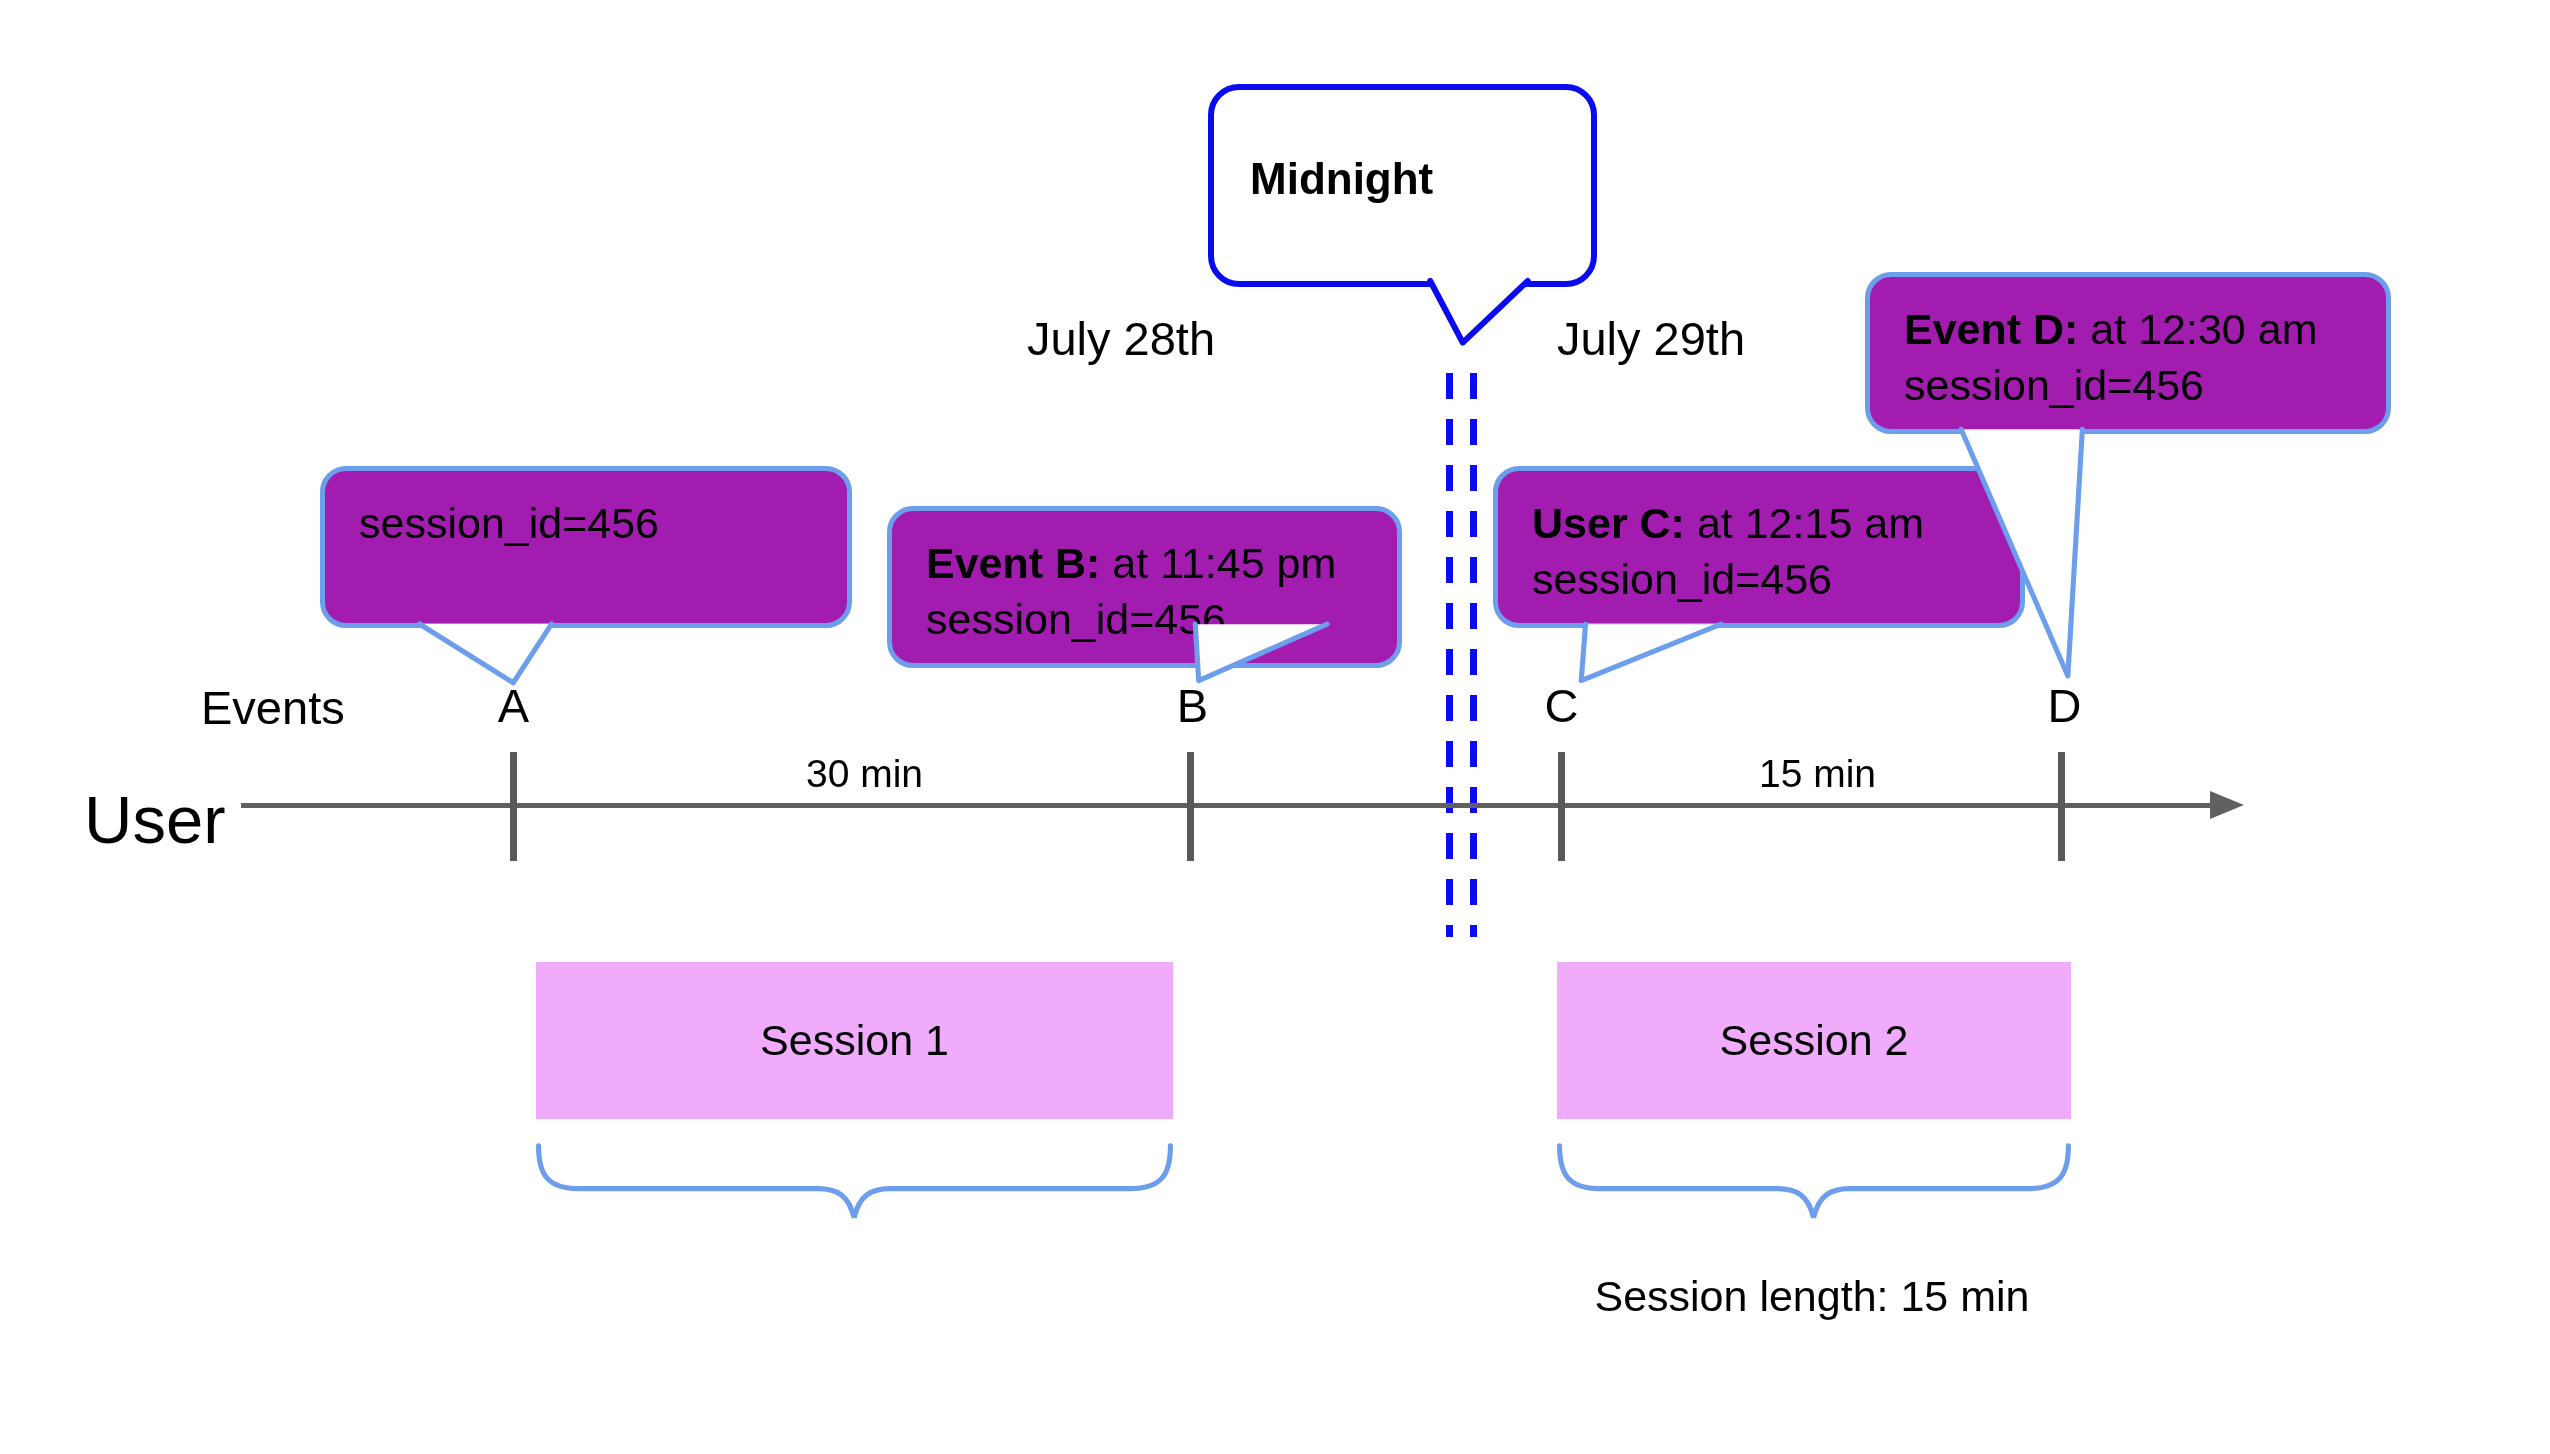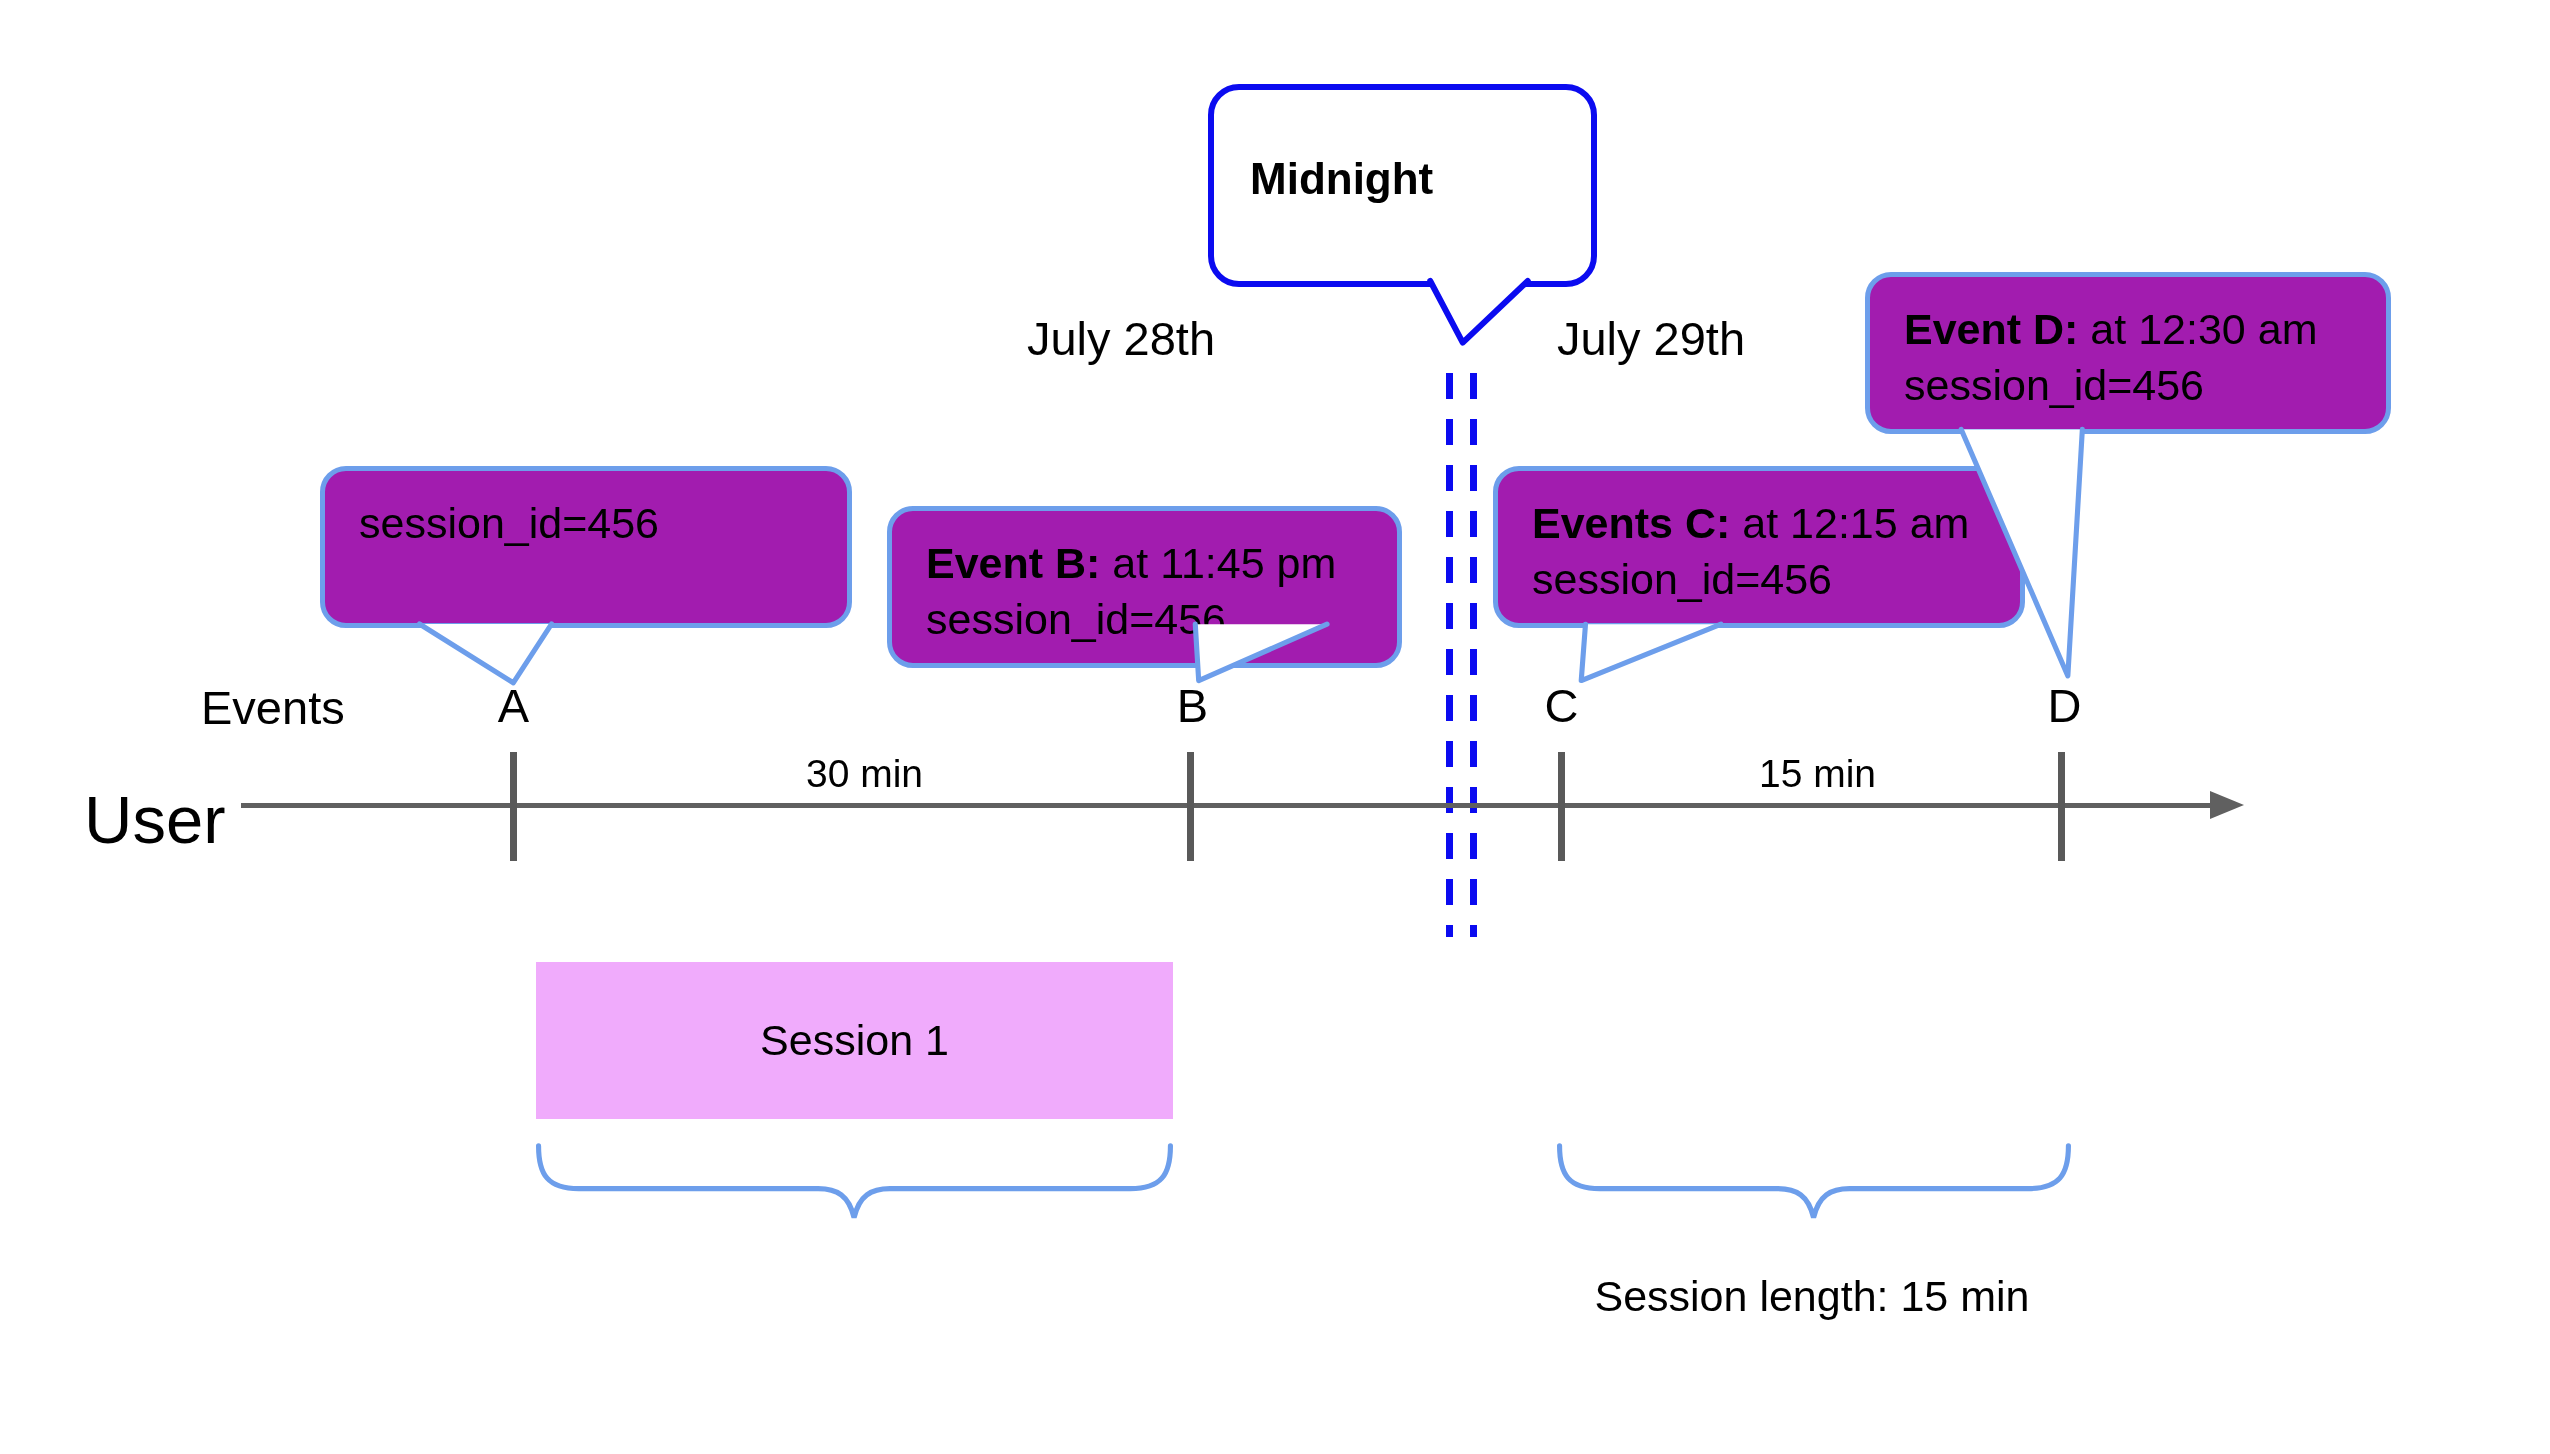--- a/index.html
+++ b/index.html
@@ -69,21 +69,21 @@
 
   <div class="bubble" style="left:887px;top:466px;width:515px;height:162px;margin-top:40px;">
     <div><b>Event B:</b><span> at 11:45 pm</span></div>
     <div>session_id=456</div>
   </div>
   <svg class="tail" style="left:1185px;top:618px;" width="154" height="73" viewBox="0 0 180 85">
     <path d="M 12 7 L 16 73 L 166 7" fill="#ffffff" stroke="#6d9eeb" stroke-width="6" stroke-linejoin="round" stroke-linecap="round"></path>
   </svg>
 
   <div class="bubble" style="left:1493px;top:466px;width:532px;height:162px;">
-    <div><b>Events C:</b><span> at 12:15 am</span></div>
+    <div><b>User C:</b><span> at 12:15 am</span></div>
     <div>session_id=456</div>
   </div>
   <svg class="tail" style="left:1571px;top:618px;" width="162" height="73" viewBox="0 0 190 85">
     <path d="M 17 7 L 12 73 L 176 7" fill="#ffffff" stroke="#6d9eeb" stroke-width="6" stroke-linejoin="round" stroke-linecap="round"></path>
   </svg>
 
   <svg class="tail" style="left:1951px;top:423px;" width="145" height="261" viewBox="0 0 170 305">
     <path d="M 12 7 L 137 296 L 154 7" fill="#ffffff" stroke="#6d9eeb" stroke-width="6" stroke-linejoin="round" stroke-linecap="round"></path>
   </svg>
 
@@ -101,20 +101,23 @@
   <div class="tl-line"></div>
   <div class="tl-arrow"></div>
   <div class="tick" style="left:510px;"></div>
   <div class="tick" style="left:1187px;"></div>
   <div class="tick" style="left:1558px;"></div>
   <div class="tick" style="left:2058px;"></div>
 
   <div class="session-box" style="left:536px;width:637px;">
     <span>Session 1</span>
   </div>
+  <div class="session-box" style="left:1557px;width:514px;">
+    <span>Session 2</span>
+  </div>
 
   <svg class="brace" style="left:536px;" width="637" height="79" viewBox="0 0 745 92">
     <path d="M 3 2 C 3 36 14 52 50 52 L 330 52 C 352 52 366 60 372 86 C 378 60 392 52 414 52 L 695 52 C 731 52 742 36 742 2" fill="none" stroke="#6d9eeb" stroke-width="6" stroke-linecap="round"></path>
   </svg>
   <svg class="brace" style="left:1557px;" width="514" height="79" viewBox="0 0 601 92">
     <path d="M 3 2 C 3 36 14 52 50 52 L 258 52 C 280 52 294 60 300 86 C 306 60 320 52 342 52 L 551 52 C 587 52 598 36 598 2" fill="none" stroke="#6d9eeb" stroke-width="6" stroke-linecap="round"></path>
   </svg>
 
   <div class="session-length" style="left:1513px;">Session length: 15 min</div>
 

